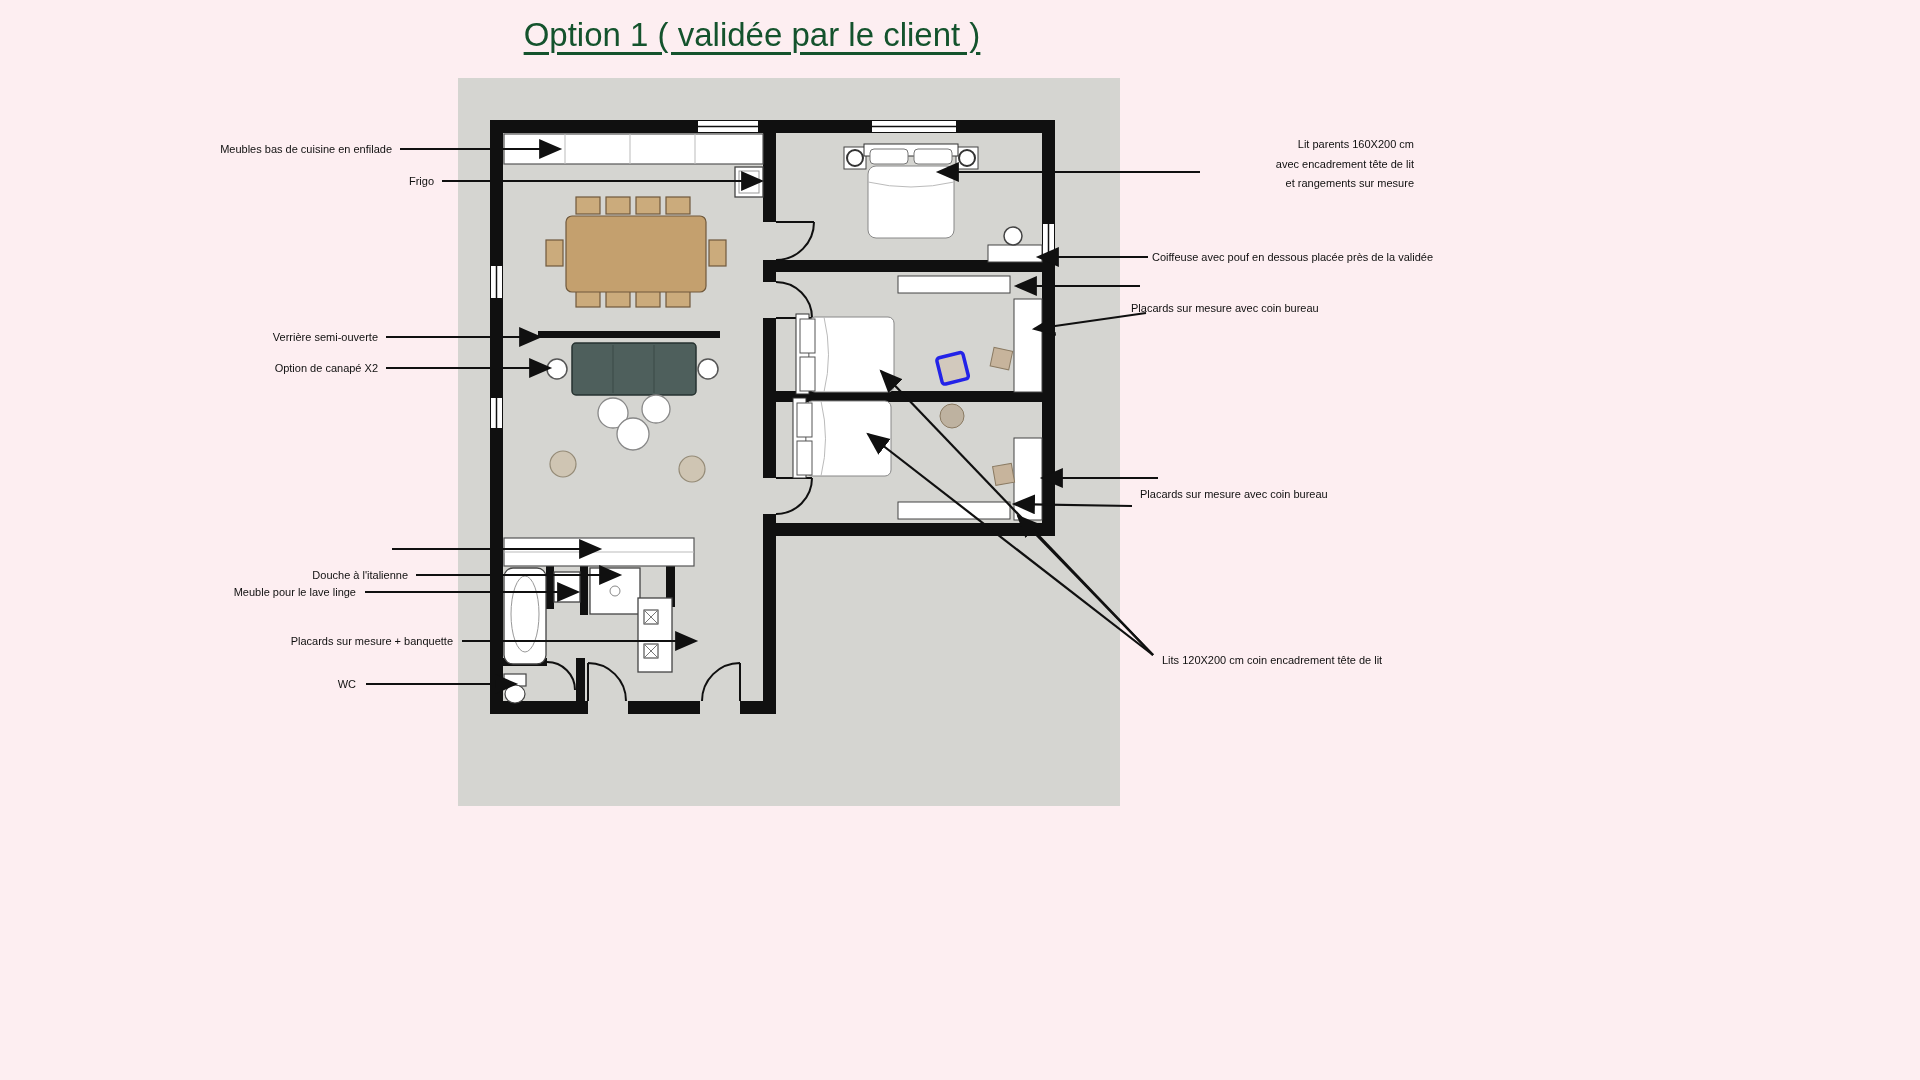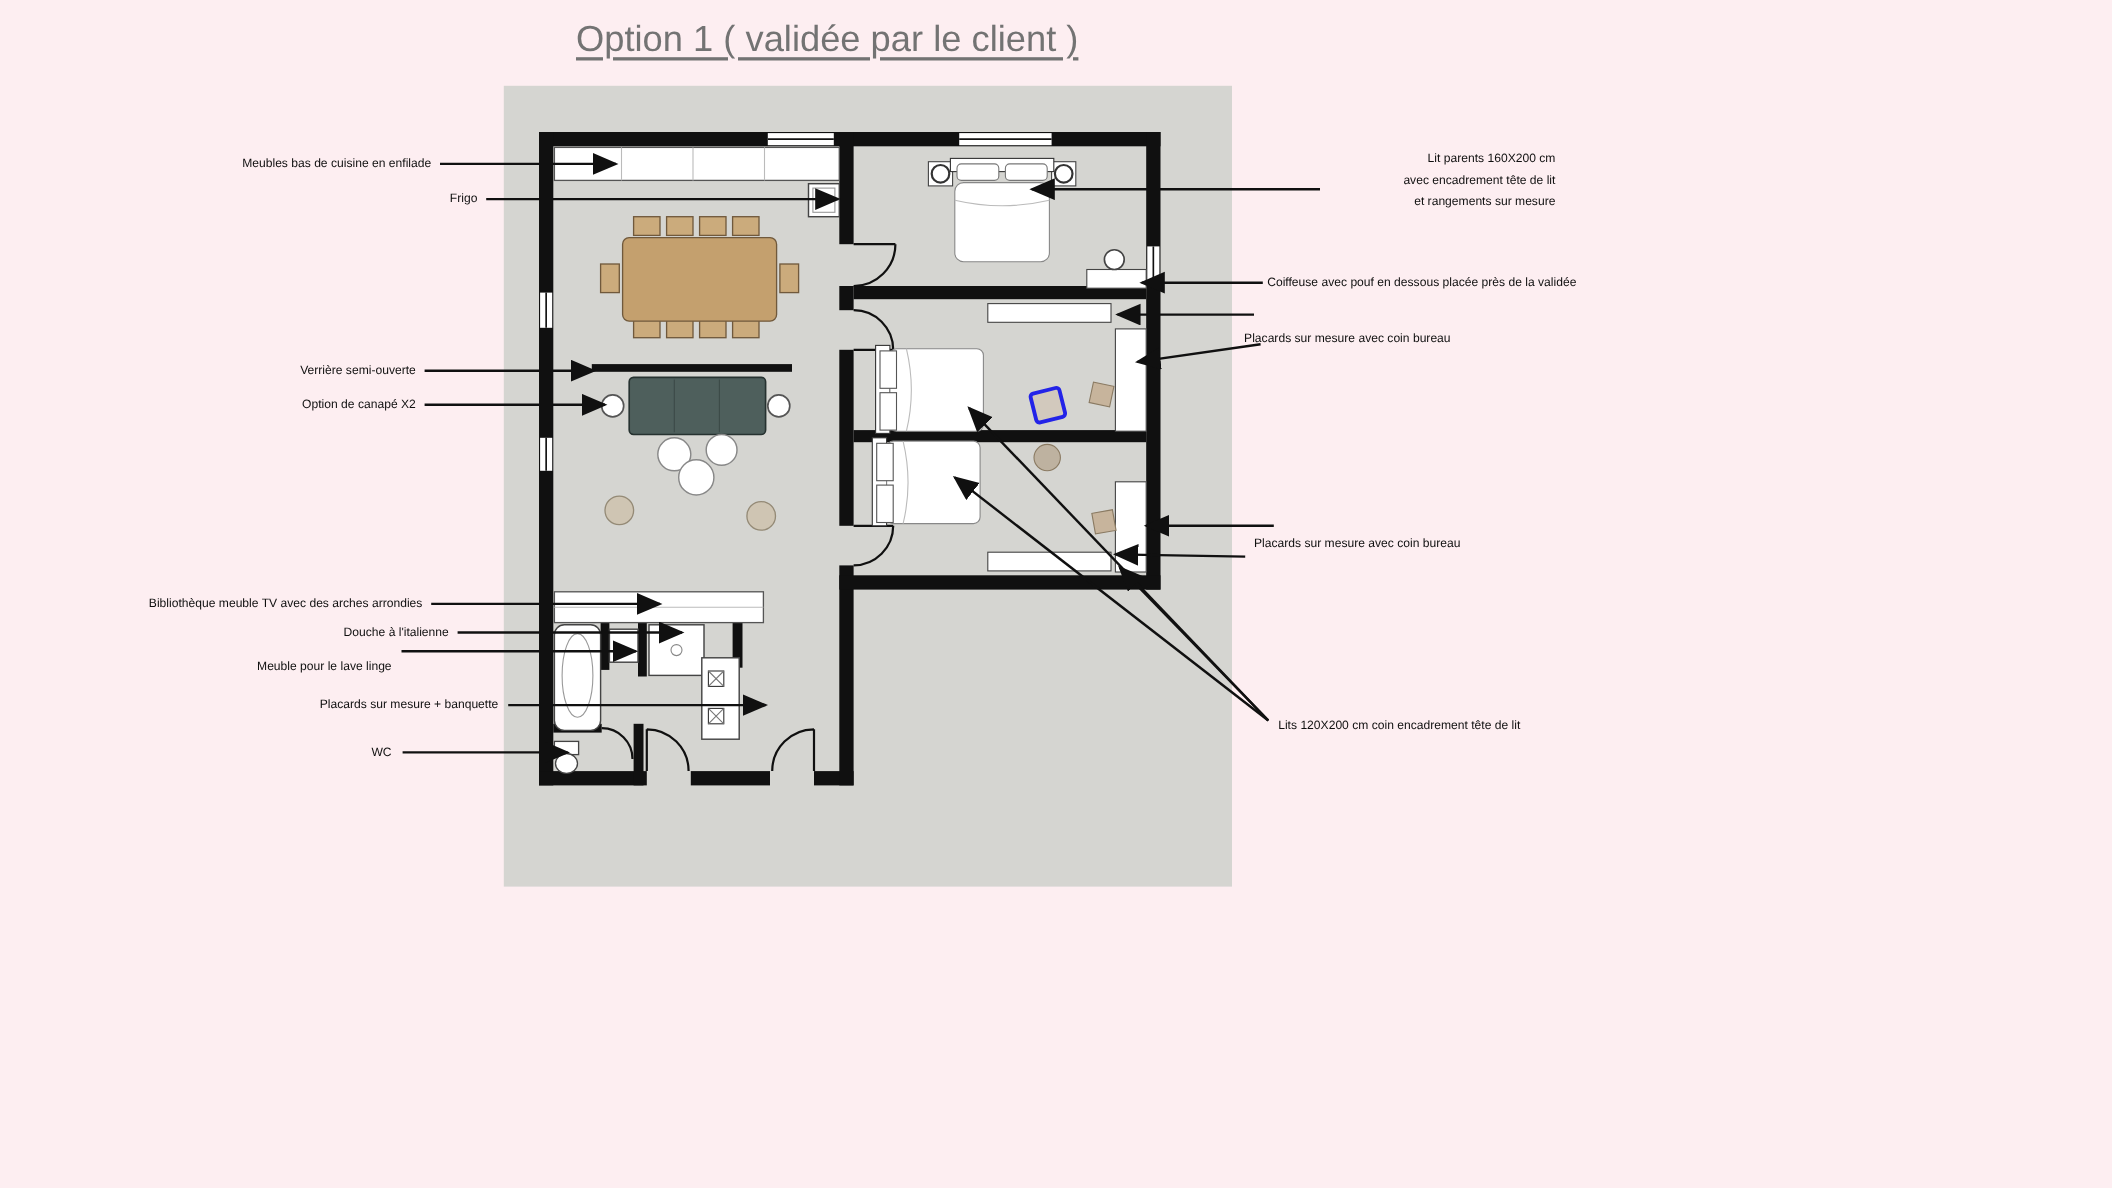--- a/index.html
+++ b/index.html
@@ -1,20 +1,20 @@
 <!DOCTYPE html>
 <html><head>
 <meta charset="utf-8">
 <style>
   html,body{margin:0;padding:0;background:#fdeef1;}
   .page{position:relative;width:1920px;height:1080px;background:#fdeef1;overflow:hidden;
         font-family:"Liberation Sans",sans-serif;color:#101010;}
   .plan-svg{position:absolute;left:0;top:0;width:1920px;height:1080px;}
   .title{position:absolute;left:752px;top:16px;transform:translateX(-50%);margin:0;
-         font-size:33px;font-weight:500;color:#737373;white-space:nowrap;
+         font-size:33px;font-weight:500;color:#14532d;white-space:nowrap;
          text-decoration:underline;text-decoration-thickness:2.5px;text-underline-offset:6px;
          font-family:"Liberation Sans",sans-serif;}
   .lbl{position:absolute;font-size:11px;line-height:18px;color:#101010;}
   .r{text-align:right;}
   .nw{white-space:nowrap;}
   .ctr{text-align:right;line-height:19.5px;}
 </style>
 </head>
 <body>
 
@@ -209,23 +209,22 @@
       <line x1="1153" y1="655" x2="881" y2="371" marker-end="url(#ah)"></line>
       <line x1="1153" y1="655" x2="868" y2="434" marker-end="url(#ah)"></line>
       <line x1="1153" y1="655" x2="1018" y2="516" marker-end="url(#ah)"></line>
     </g>
   </svg>
 
   <div class="lbl r" style="left:140px;top:140px;width:252px">Meubles bas de cuisine en enfilade</div>
   <div class="lbl r" style="left:330px;top:172px;width:104px">Frigo</div>
   <div class="lbl r" style="left:198px;top:328px;width:180px">Verrière semi-ouverte</div>
   <div class="lbl r" style="left:218px;top:359px;width:160px">Option de canapé X2</div>
-  <div class="lbl r" style="left:54px;top:540px;width:330px">Bibliothèque meuble TV avec des arches arrondies</div>
   <div class="lbl r" style="left:266px;top:566px;width:142px">Douche à l'italienne</div>
-  <div class="lbl r" style="left:186px;top:597px;width:170px">Meuble pour le lave linge</div>
+  <div class="lbl r" style="left:186px;top:583px;width:170px">Meuble pour le lave linge</div>
   <div class="lbl r" style="left:231px;top:632px;width:222px">Placards sur mesure + banquette</div>
   <div class="lbl r" style="left:296px;top:675px;width:60px">WC</div>
 
   <div class="lbl ctr" style="left:1202px;top:135px;width:212px">
     <div>Lit parents 160X200 cm</div>
     <div>avec encadrement tête de lit</div>
     <div>et  rangements sur mesure</div>
   </div>
   <div class="lbl nw" style="left:1152px;top:248px">Coiffeuse avec pouf en dessous placée près de la validée</div>
   <div class="lbl nw" style="left:1131px;top:299px">Placards sur mesure avec coin bureau</div>

